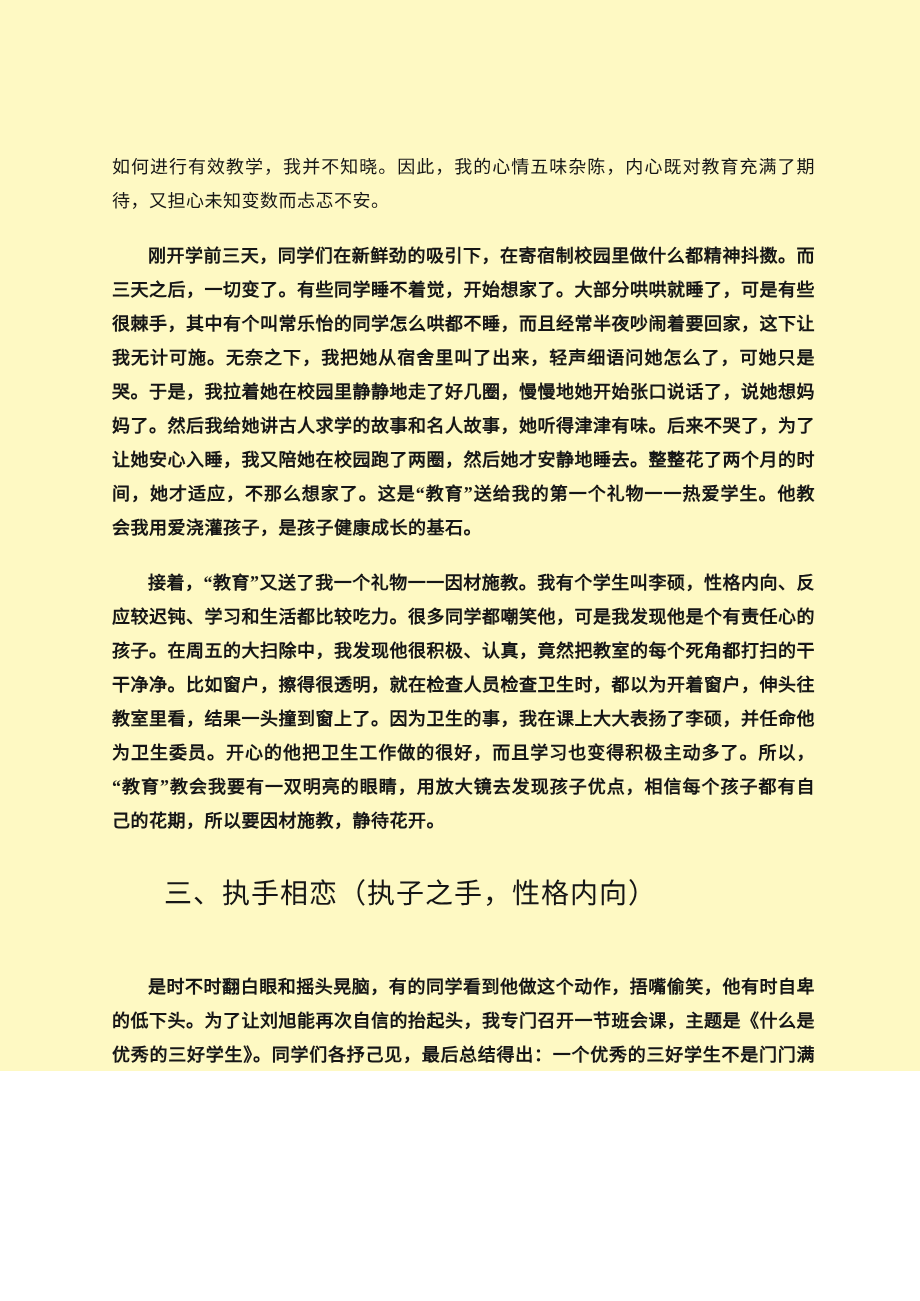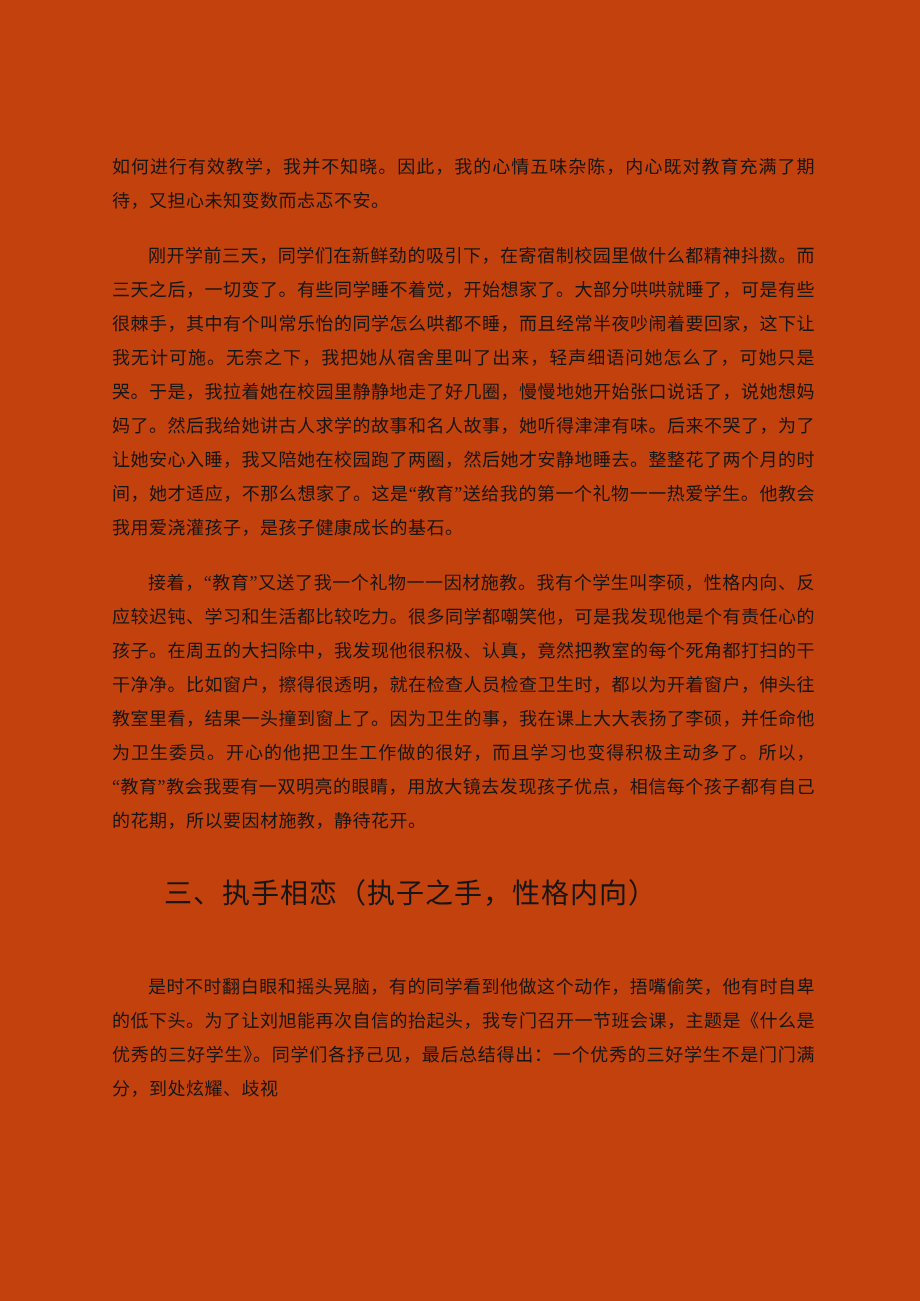--- a/index.html
+++ b/index.html
@@ -3,35 +3,36 @@
   <meta charset="utf-8">
   <style>
     * { margin: 0; padding: 0; box-sizing: border-box; }
     html, body {
       background: #ffffff;
       font-family: "Liberation Serif", "DejaVu Serif", serif;
     }
     .page {
       position: relative;
       width: 920px;
-      height: 1301px;
-      background: #c2410c;
+      height: 1071px;
+      background: #fef9c3;
       overflow: hidden;
       padding: 150px 105px 0 112px;
     }
     .body-text {
       font-size: 18px;
       line-height: 34px;
       color: #161616;
       text-align: justify;
       letter-spacing: 0.5px;
       margin-bottom: 21px;
     }
     .indent {
       text-indent: 2em;
+      font-weight: bold;
     }
     .section-heading {
       font-size: 28px;
       line-height: 40px;
       font-weight: 400;
       color: #161616;
       margin: 36px 0 56px 52px;
       letter-spacing: 1px;
     }
   </style>

